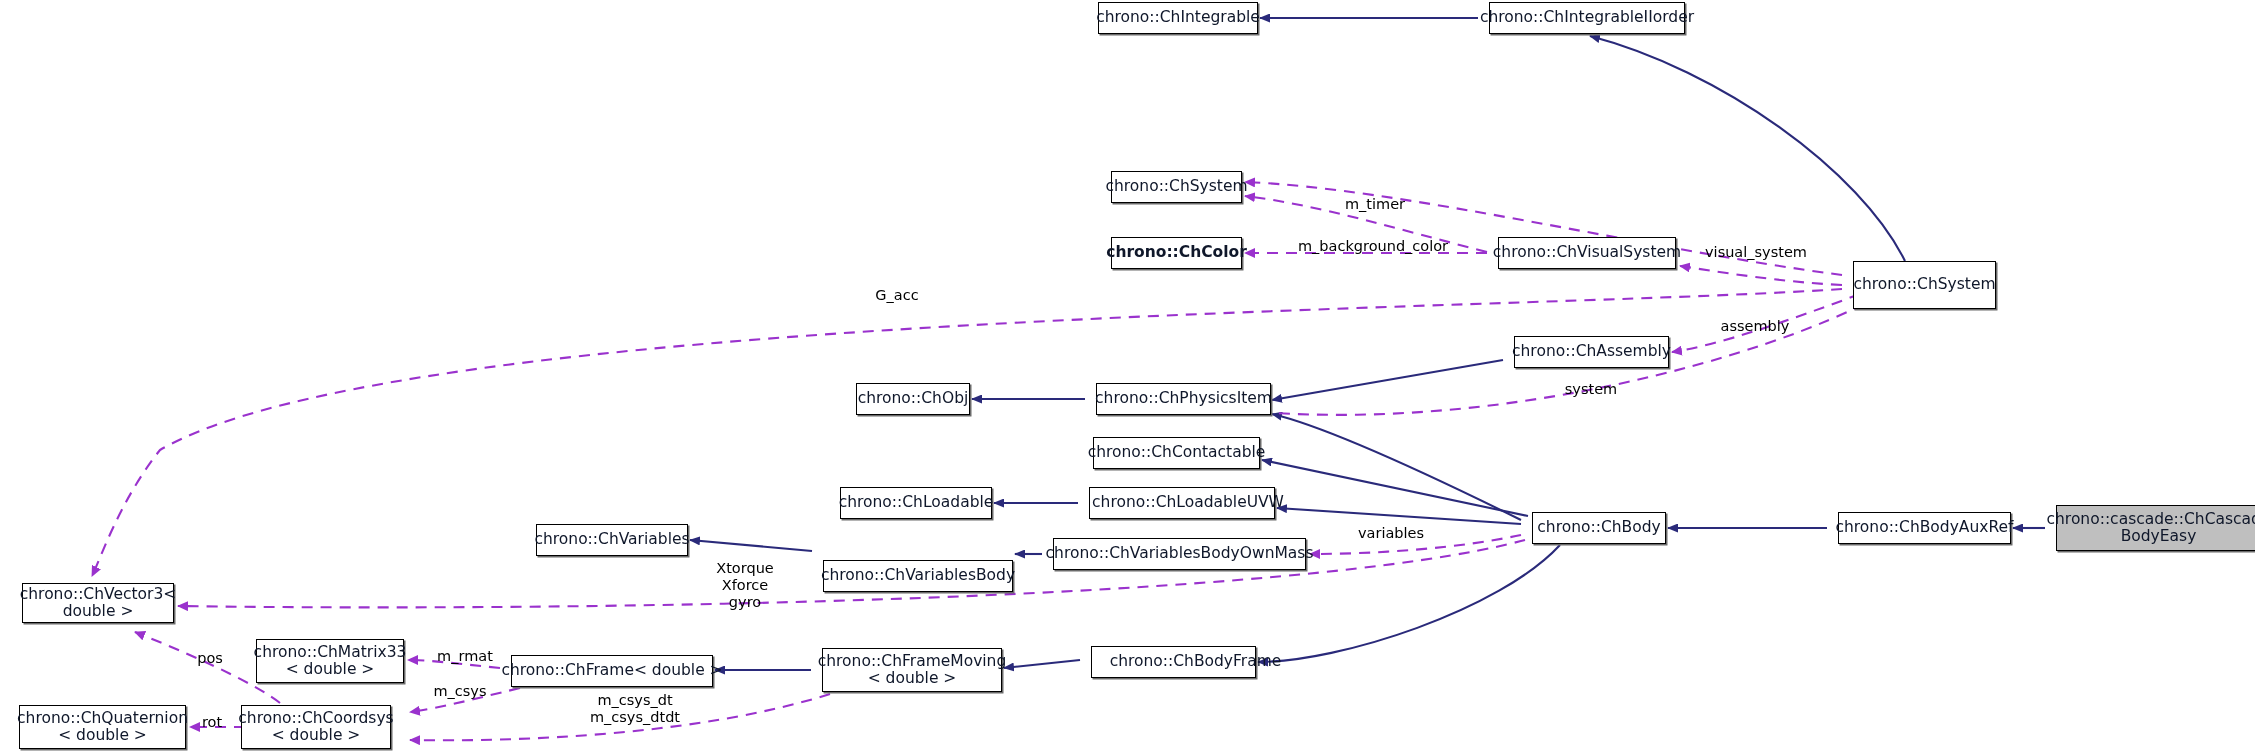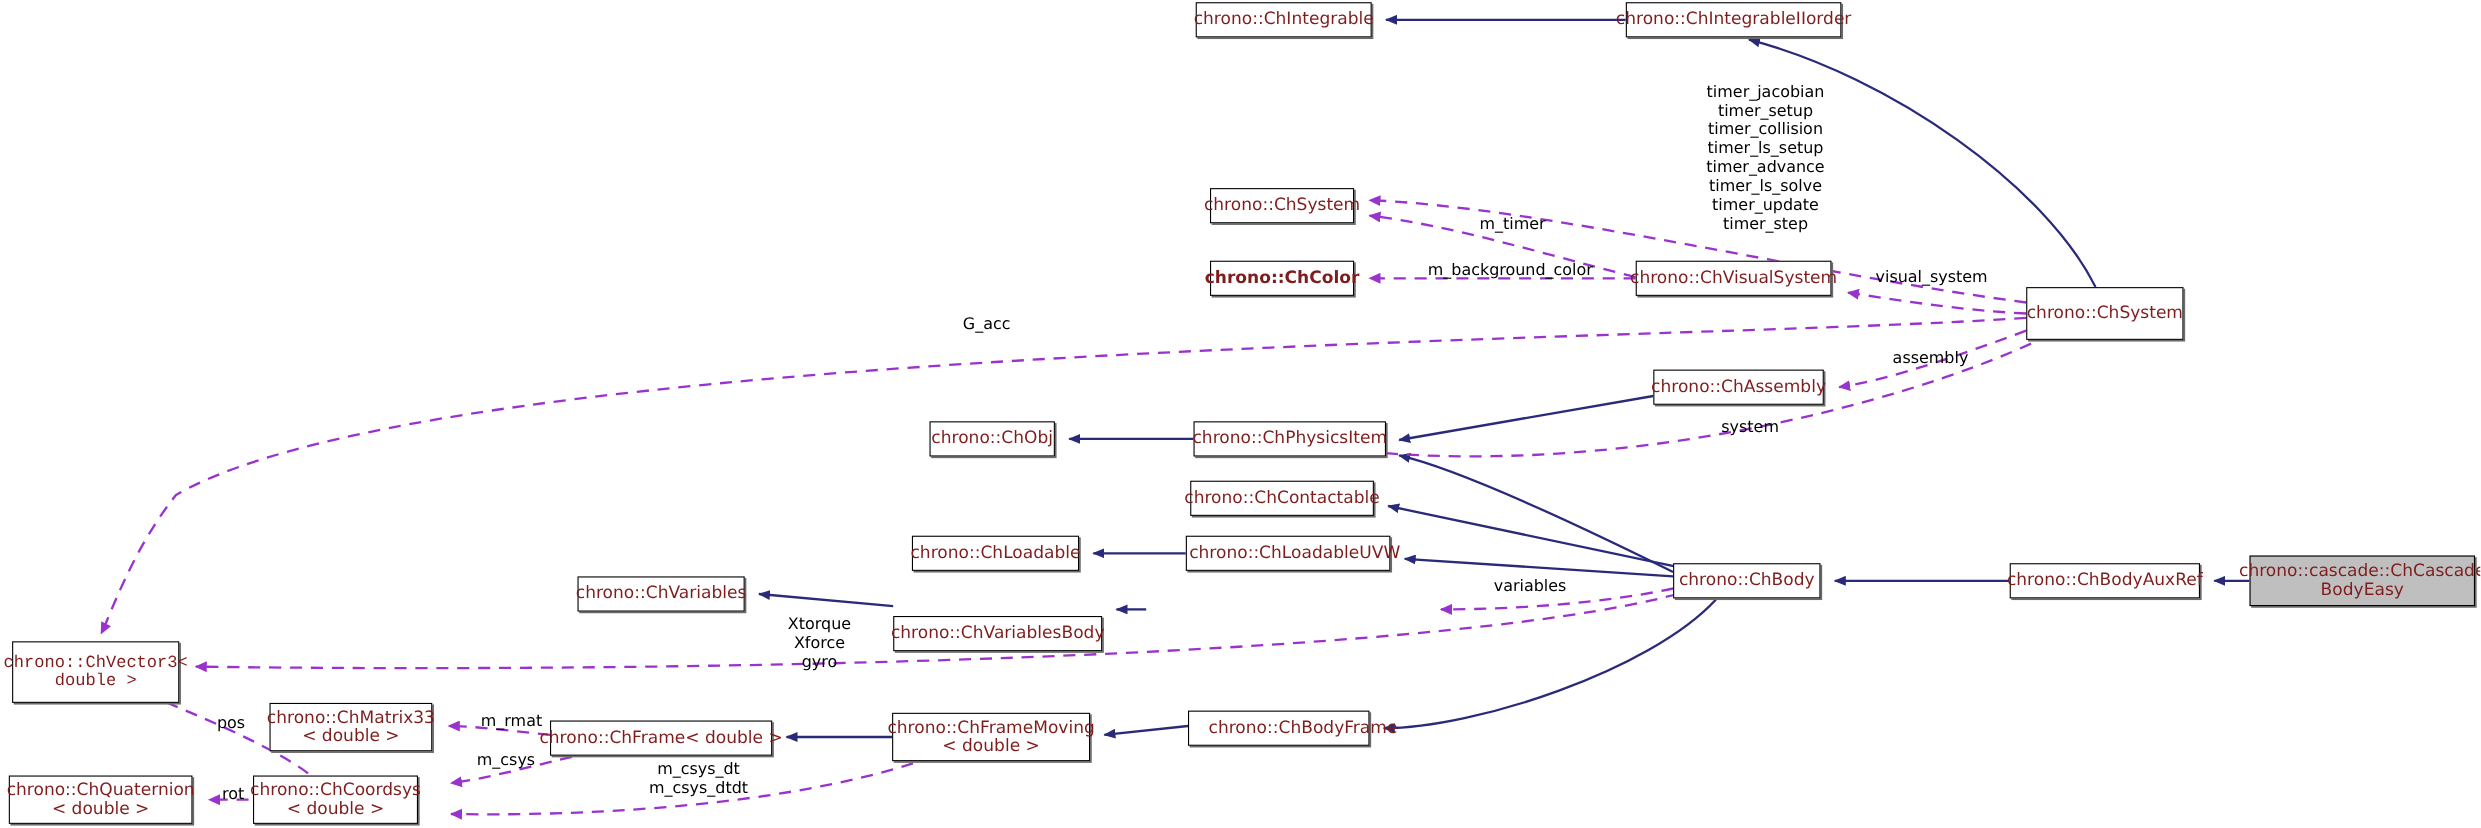--- a/index.html
+++ b/index.html
@@ -4,30 +4,31 @@
 <style>
   html,body{margin:0;padding:0;background:#ffffff;}
   body{font-family:"DejaVu Sans","Liberation Sans",sans-serif;}
   #diagram{position:relative;width:2255px;height:753px;background:#ffffff;overflow:hidden;}
   #edges{position:absolute;left:0;top:0;width:2255px;height:753px;}
   .node{
     position:absolute;
     box-sizing:border-box;
     border:1px solid #000000;
     background:#ffffff;
-    color:#7f1d1d;
+    color:#0f172a;
     display:flex;
     align-items:center;
     justify-content:center;
     text-align:center;
     line-height:1.12;
     font-size:15.5px;
     white-space:pre;
     box-shadow:1.5px 1.5px 0 0 #6b6b6b;
     z-index:5;
+    margin-left:11px;
   }
   .node.highlight{background:#bfbfbf;}
   .edge-label{
     position:absolute;
     font-size:14.5px;
     color:#000000;
     text-align:center;
     line-height:1.18;
     white-space:pre;
     z-index:6;
@@ -121,45 +122,38 @@
   <div class="node" style="left:1487px;top:237px;width:178px;height:32px;">chrono::ChVisualSystem</div>
   <div class="node" style="left:1842px;top:261px;width:143px;height:48px;">chrono::ChSystem</div>
   <div class="node" style="left:1503px;top:336px;width:155px;height:32px;">chrono::ChAssembly</div>
   <div class="node" style="left:845px;top:383px;width:114px;height:32px;">chrono::ChObj</div>
   <div class="node" style="left:1085px;top:383px;width:175px;height:32px;">chrono::ChPhysicsItem</div>
   <div class="node" style="left:1082px;top:437px;width:167px;height:32px;">chrono::ChContactable</div>
   <div class="node" style="left:829px;top:487px;width:152px;height:32px;">chrono::ChLoadable</div>
   <div class="node" style="left:1078px;top:487px;width:186px;height:32px;padding-left:12px;">chrono::ChLoadableUVW</div>
   <div class="node" style="left:525px;top:524px;width:152px;height:32px;">chrono::ChVariables</div>
   <div class="node" style="left:812px;top:560px;width:190px;height:32px;">chrono::ChVariablesBody</div>
+  <div class="node" style="left:1042px;top:538px;width:253px;height:32px;">chrono::ChVariablesBodyOwnMass</div>
   <div class="node" style="left:1521px;top:512px;width:134px;height:32px;">chrono::ChBody</div>
   <div class="node" style="left:1827px;top:512px;width:173px;height:32px;">chrono::ChBodyAuxRef</div>
   <div class="node highlight" style="left:2045px;top:505px;width:205px;height:46px;">chrono::cascade::ChCascade
 BodyEasy</div>
-  <div class="node" style="left:11px;top:583px;width:152px;height:56px;font-family:Liberation Mono, monospace;">chrono::ChVector3&lt;
+  <div class="node" style="left:11px;top:583px;width:152px;height:40px;">chrono::ChVector3&lt;
 double &gt;</div>
   <div class="node" style="left:245px;top:639px;width:148px;height:44px;">chrono::ChMatrix33
 &lt; double &gt;</div>
   <div class="node" style="left:500px;top:655px;width:202px;height:32px;">chrono::ChFrame&lt; double &gt;</div>
   <div class="node" style="left:811px;top:648px;width:180px;height:44px;">chrono::ChFrameMoving
 &lt; double &gt;</div>
   <div class="node" style="left:1080px;top:646px;width:165px;height:32px;padding-left:44px;">chrono::ChBodyFrame</div>
   <div class="node" style="left:8px;top:705px;width:167px;height:44px;">chrono::ChQuaternion
 &lt; double &gt;</div>
   <div class="node" style="left:230px;top:705px;width:150px;height:44px;">chrono::ChCoordsys
 &lt; double &gt;</div>
 
-  <div class="edge-label" style="left:1500px;top:76px;width:210px;">timer_jacobian
-timer_setup
-timer_collision
-timer_ls_setup
-timer_advance
-timer_ls_solve
-timer_update
-timer_step</div>
   <div class="edge-label" style="left:1320px;top:196px;width:110px;">m_timer</div>
   <div class="edge-label" style="left:1273px;top:238px;width:200px;">m_background_color</div>
   <div class="edge-label" style="left:1686px;top:244px;width:140px;">visual_system</div>
   <div class="edge-label" style="left:862px;top:287px;width:70px;">G_acc</div>
   <div class="edge-label" style="left:1705px;top:318px;width:100px;">assembly</div>
   <div class="edge-label" style="left:1551px;top:381px;width:80px;">system</div>
   <div class="edge-label" style="left:1341px;top:525px;width:100px;">variables</div>
   <div class="edge-label" style="left:697px;top:560px;width:96px;">Xtorque
 Xforce
 gyro</div>

